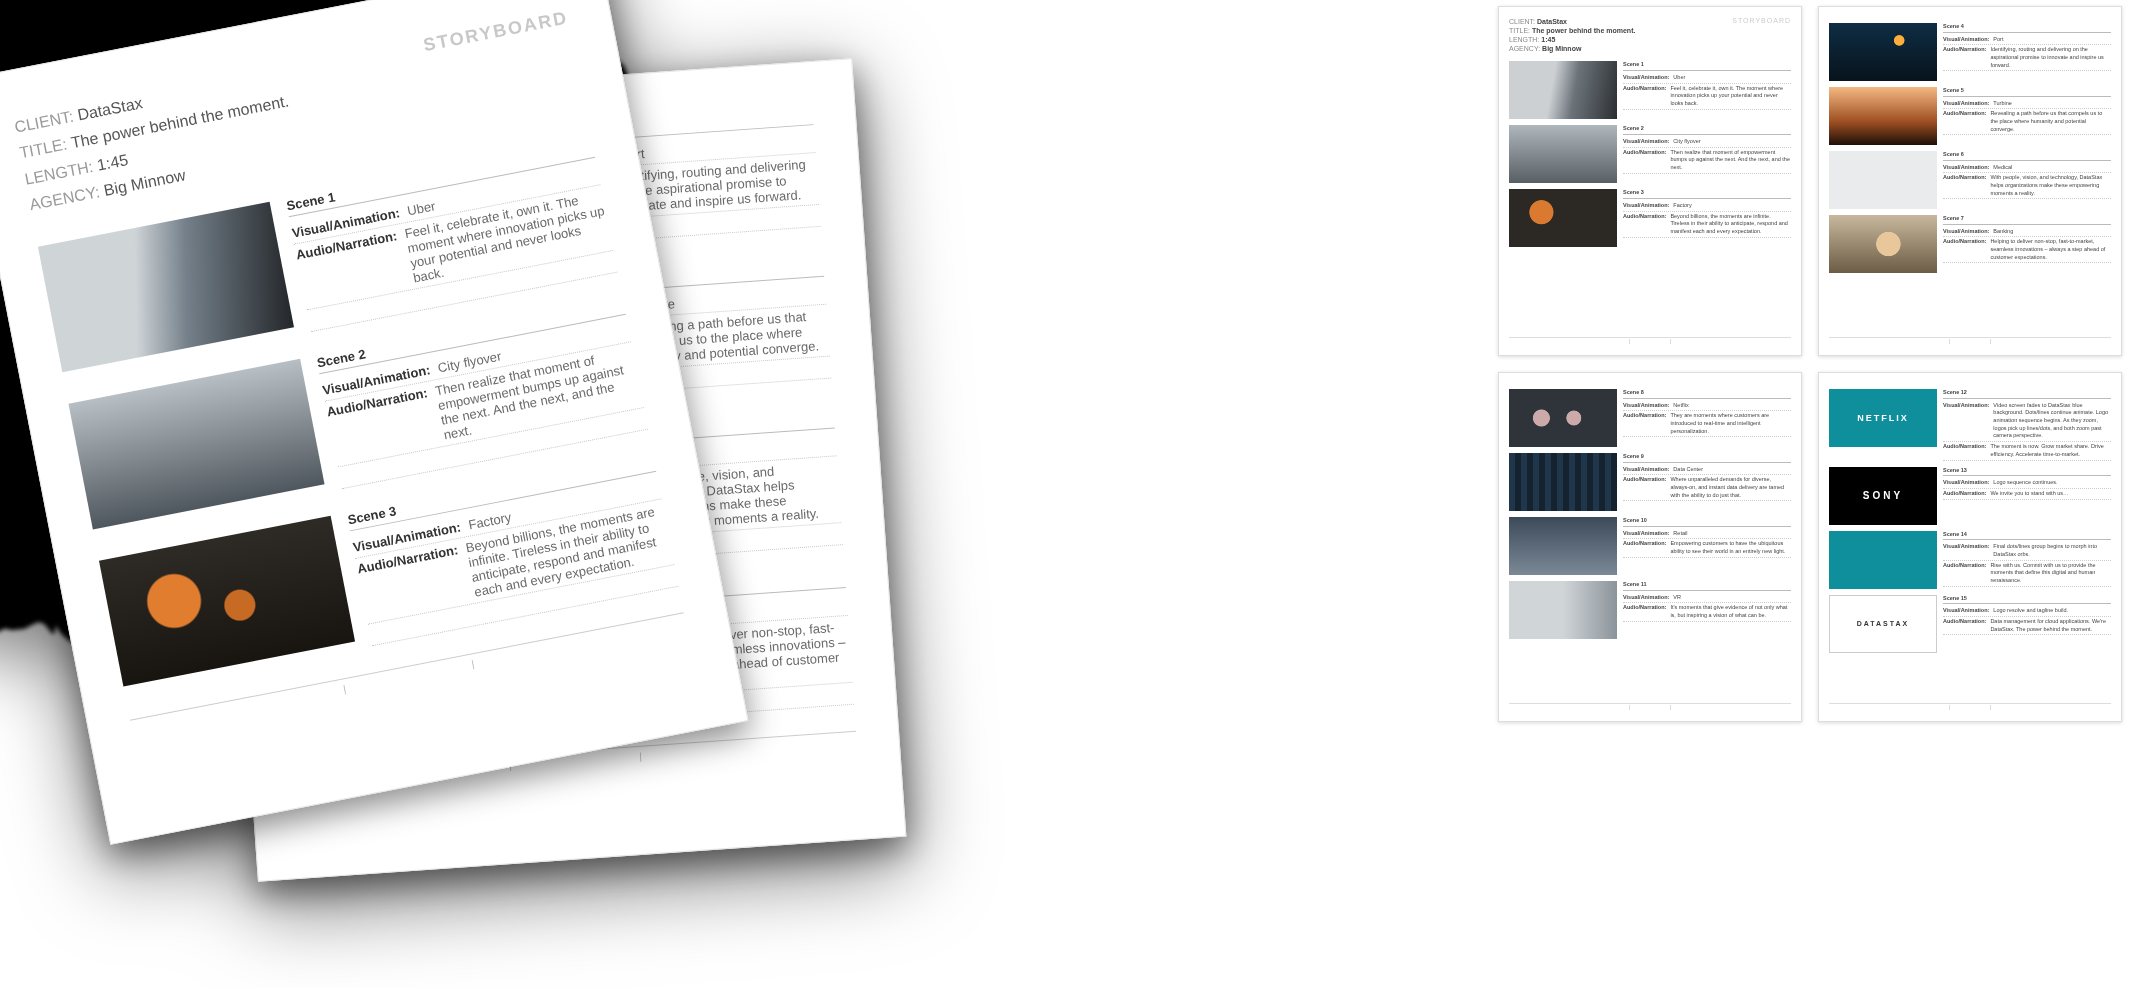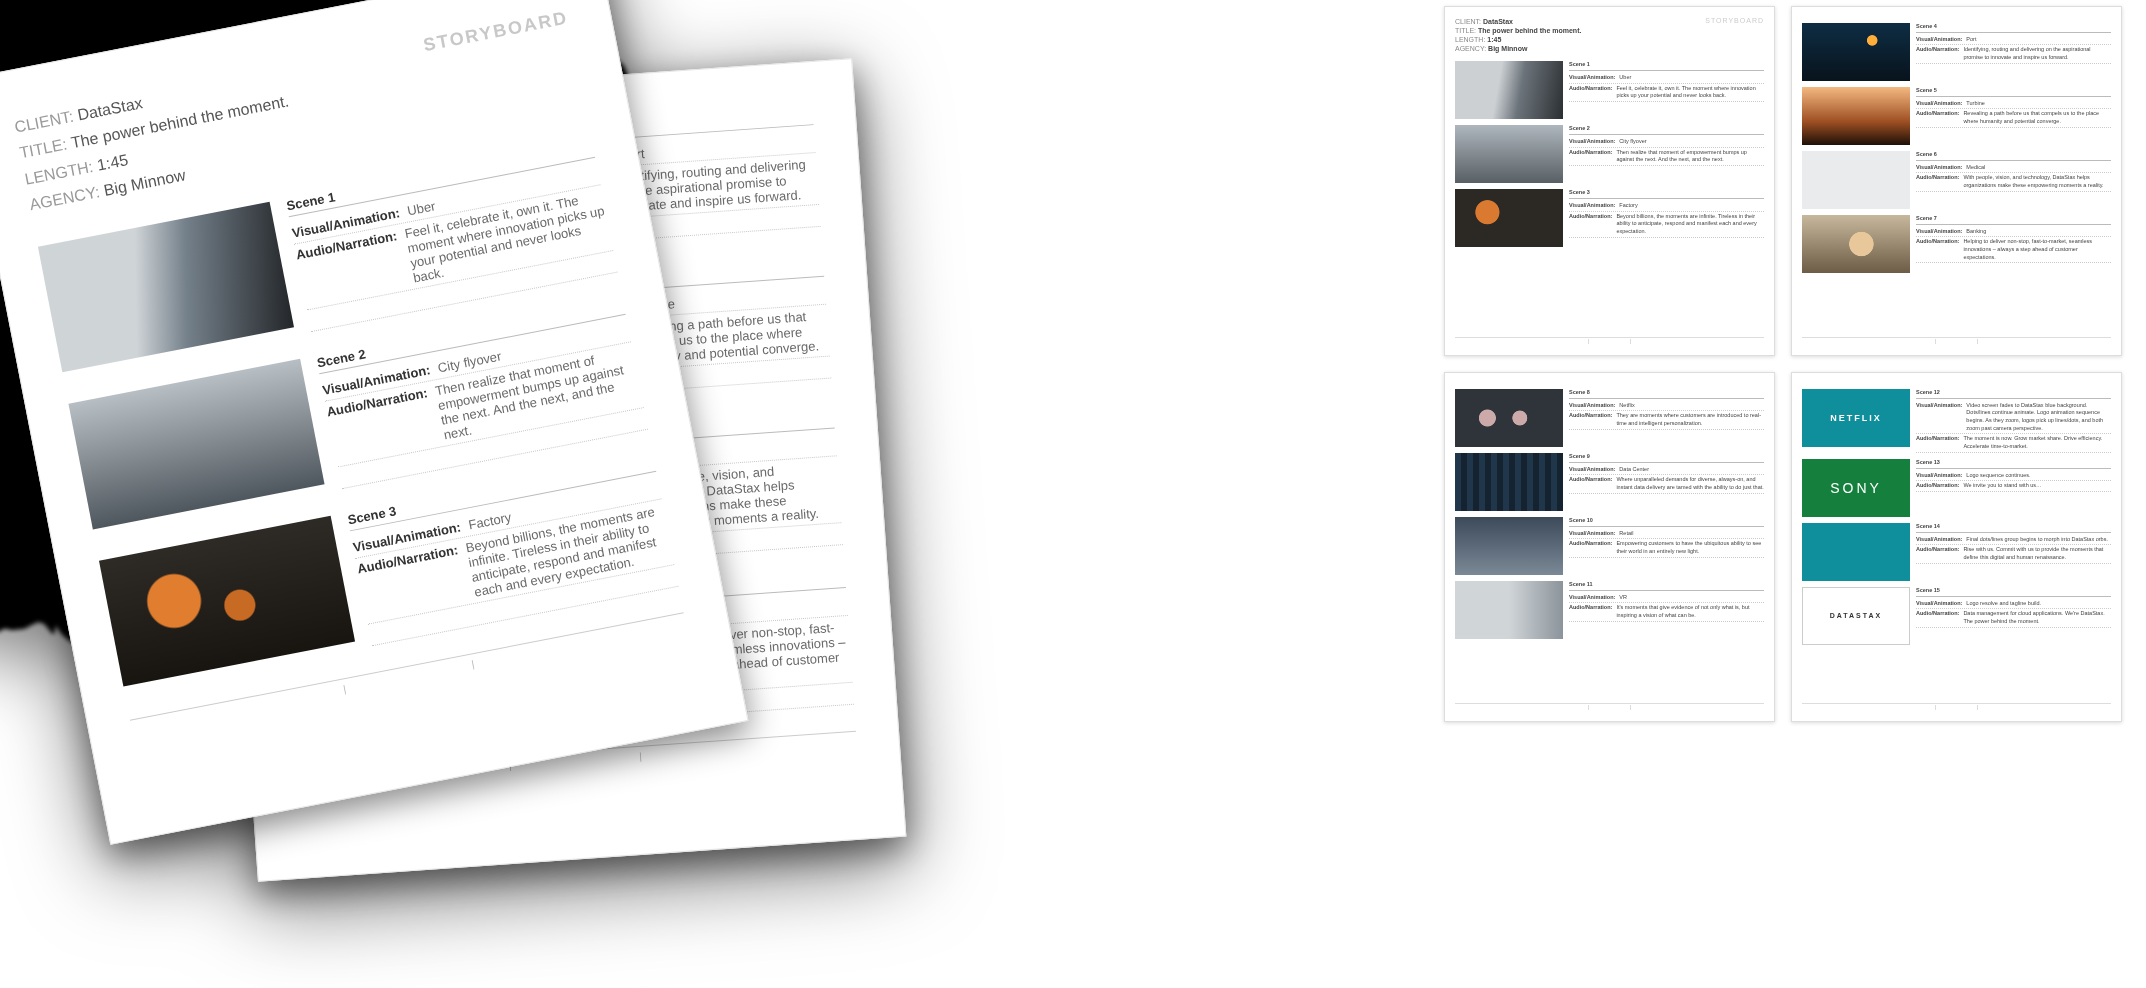--- a/index.html
+++ b/index.html
@@ -14,21 +14,21 @@
     color: #444;
     position: relative;
     overflow: hidden;
   }
 
   
   .rgrid {
     position: absolute;
     right: 24px;
     top: 6px;
-    width: 678px;
+    width: 624px;
     display: grid;
     grid-template-columns: 1fr 1fr;
     grid-template-rows: 1fr 1fr;
     gap: 16px;
   }
   .rsheet {
     background: #fff;
     border: 1px solid #ddd;
     box-shadow: 0 1px 4px rgba(0,0,0,.15);
     height: 350px;
@@ -75,22 +75,22 @@
   .th-medical{ background:#e9ebec; }
   .th-bank   { background: radial-gradient(circle at 55% 50%,#e8c89a 0 18%,transparent 19%),
                linear-gradient(#c7b89d,#6d5c46); }
   .th-netflix-people{ background: radial-gradient(circle at 30% 50%,#caa 0 10%,transparent 11%),
                       radial-gradient(circle at 60% 50%,#caa 0 10%,transparent 11%), #2f343b; }
   .th-dc     { background: repeating-linear-gradient(90deg,#20364a 0 6px,#152330 6px 12px); }
   .th-retail { background: linear-gradient(#3d4a5a,#7b8896); }
   .th-vr     { background: linear-gradient(90deg,#d0d5d8 50%,#8b949b); }
   .th-netflix{ background:#0f8f9c; display:flex;align-items:center;justify-content:center;
                color:#fff; font-weight:700; letter-spacing:2px; font-size:9px; }
-  .th-sony   { background:#15803d; display:flex;align-items:center;justify-content:center;
-               color:#fff; font-weight:400; letter-spacing:3px; font-size:14px; }
+  .th-sony   { background:#000000; display:flex;align-items:center;justify-content:center;
+               color:#fff; font-weight:700; letter-spacing:3px; font-size:10px; }
   .th-blank  { background:#0f8f9c; }
   .th-datastax{ background:#fff; border:1px solid #ccc; display:flex;align-items:center;
                 justify-content:center; color:#333; letter-spacing:2px; font-size:7px; font-weight:700; }
 
   
   .stack {
     position: absolute;
     left: -200px;
     top: -100px;
     width: 1200px;

